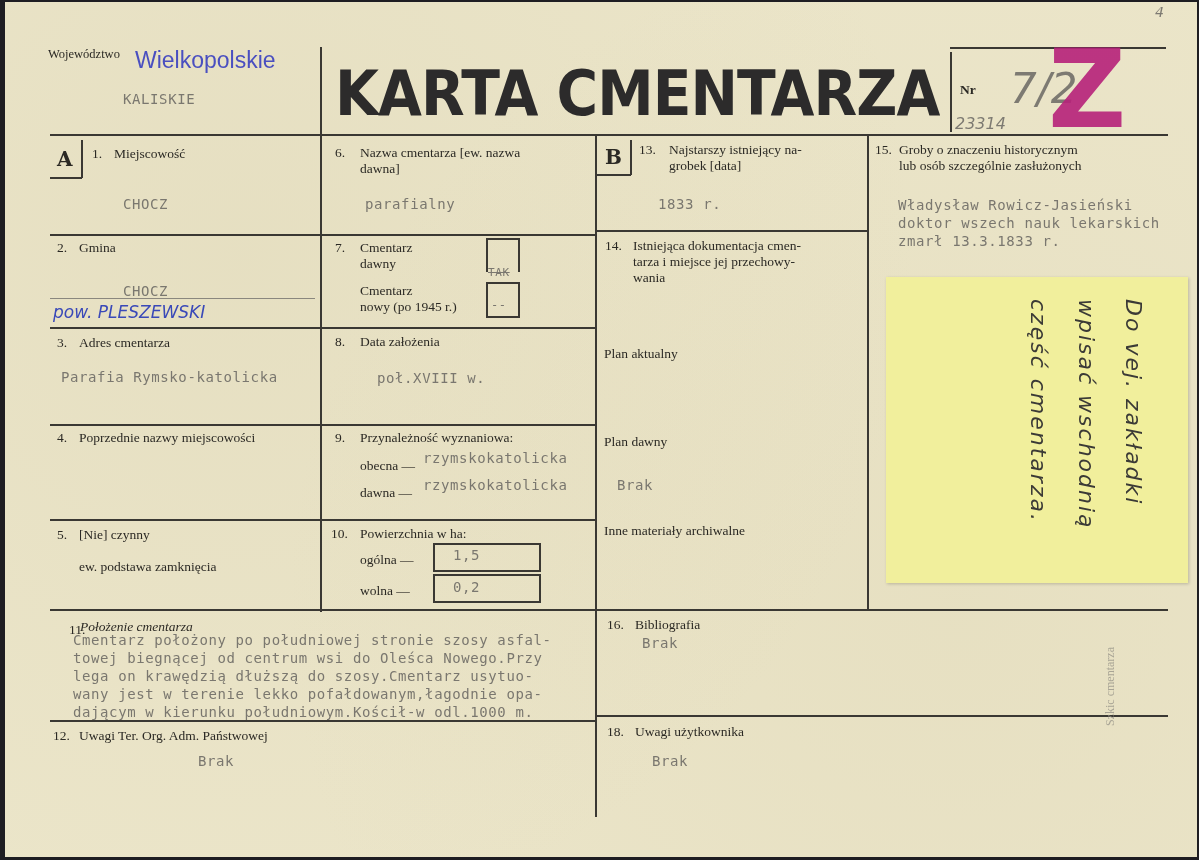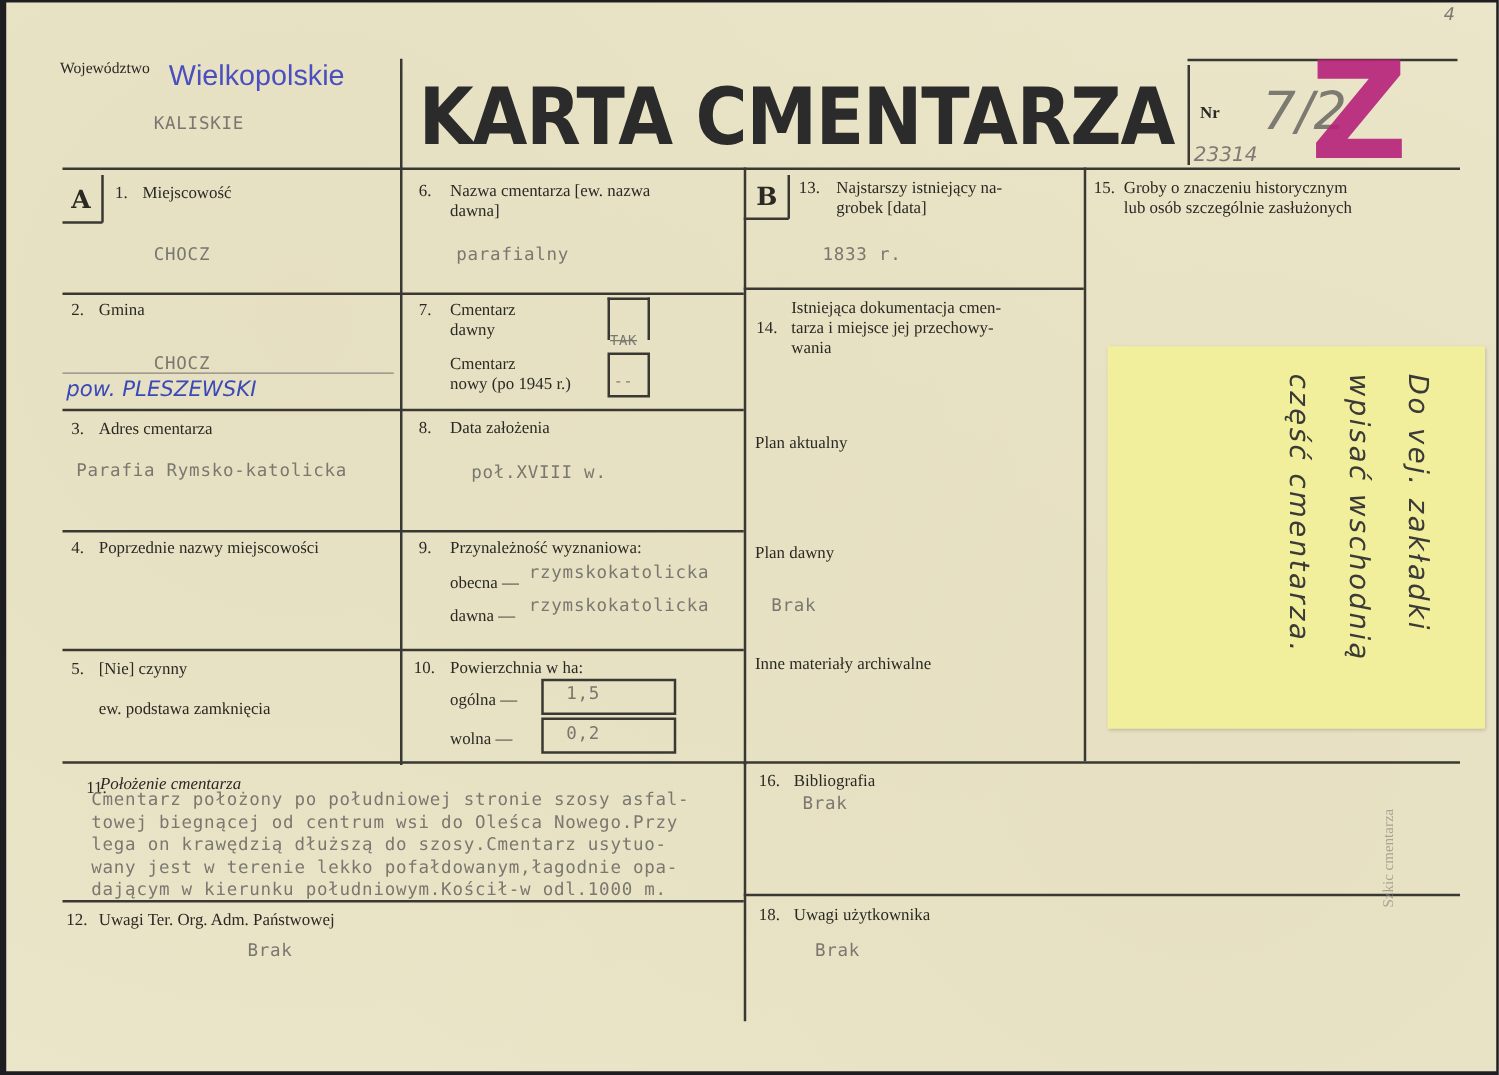--- a/index.html
+++ b/index.html
@@ -116,32 +116,35 @@
 
   <div class="hline" style="left:590px;top:172px;width:36px;"></div>
   <div class="vline" style="left:625px;top:138px;height:35px;"></div>
   <div class="letter-box" style="left:600px;top:143px;">B</div>
   <div class="label" style="left:634px;top:140px;">13.</div>
   <div class="label" style="left:664px;top:140px;">Najstarszy istniejący na-</div>
   <div class="label" style="left:664px;top:156px;">grobek [data]</div>
   <div class="typed" style="left:653px;top:193px;">1833 r.</div>
 
   <div class="hline" style="left:590px;top:228px;width:272px;"></div>
-  <div class="label" style="left:600px;top:252px;">14.</div>
+  <div class="label" style="left:600px;top:236px;">14.</div>
   <div class="label" style="left:628px;top:236px;font-family:Liberation Serif, serif;">Istniejąca dokumentacja cmen-</div>
   <div class="label" style="left:628px;top:252px;">tarza i miejsce jej przechowy-</div>
   <div class="label" style="left:628px;top:268px;">wania</div>
   <div class="label" style="left:599px;top:344px;">Plan aktualny</div>
   <div class="label" style="left:599px;top:432px;">Plan dawny</div>
   <div class="typed" style="left:612px;top:474px;">Brak</div>
   <div class="label" style="left:599px;top:521px;">Inne materiały archiwalne</div>
 
   <div class="label" style="left:870px;top:140px;">15.</div>
   <div class="label" style="left:894px;top:140px;">Groby o znaczeniu historycznym</div>
   <div class="label" style="left:894px;top:156px;">lub osób szczególnie zasłużonych</div>
+  <div class="typed" style="left:893px;top:194px;">Władysław Rowicz-Jasieński
+doktor wszech nauk lekarskich
+zmarł 13.3.1833 r.</div>
 
   <div class="sticky">
     <div class="sticky-text" style="left:235px;top:22px;">Do vej. zakładki</div>
     <div class="sticky-text" style="left:188px;top:22px;">wpisać wschodnią</div>
     <div class="sticky-text" style="left:140px;top:22px;">część cmentarza.</div>
   </div>
 
   <div class="hline" style="left:45px;top:607px;width:1118px;"></div>
   <div class="vline" style="left:590px;top:607px;height:208px;"></div>
 

